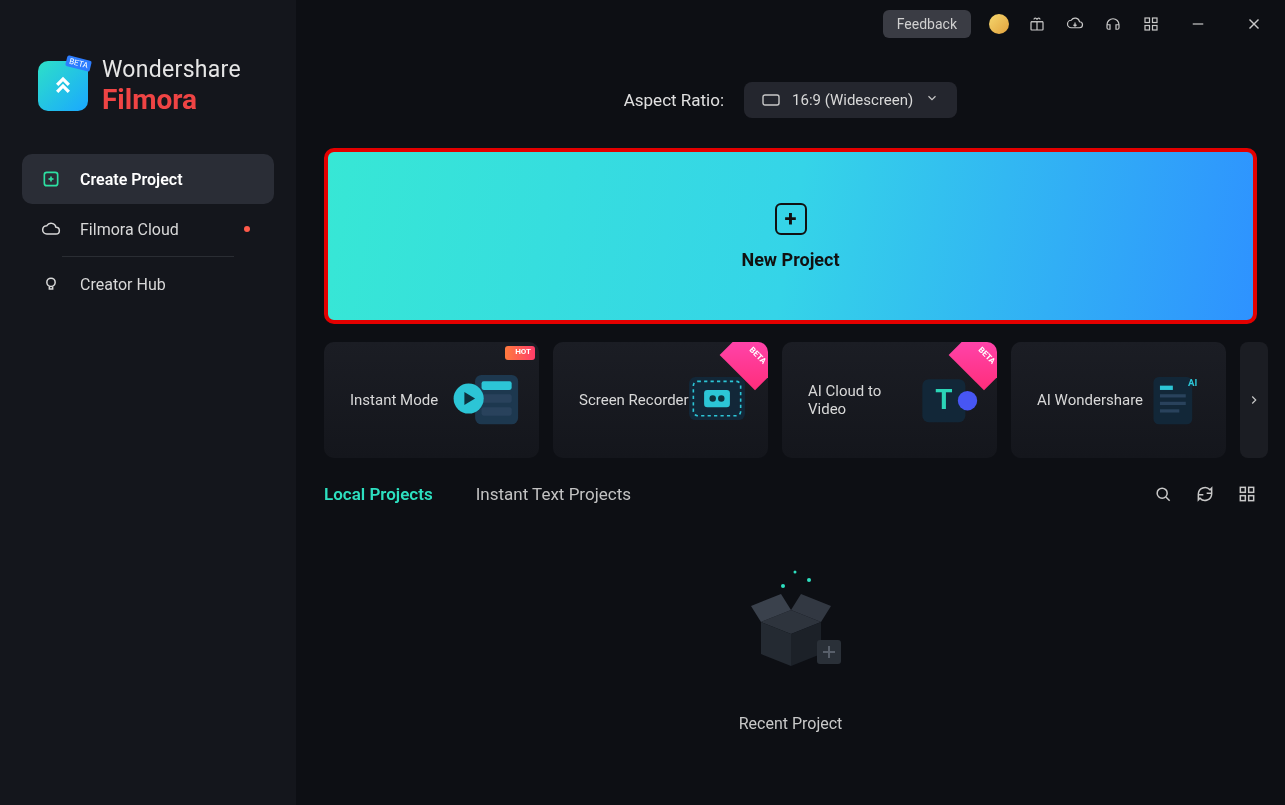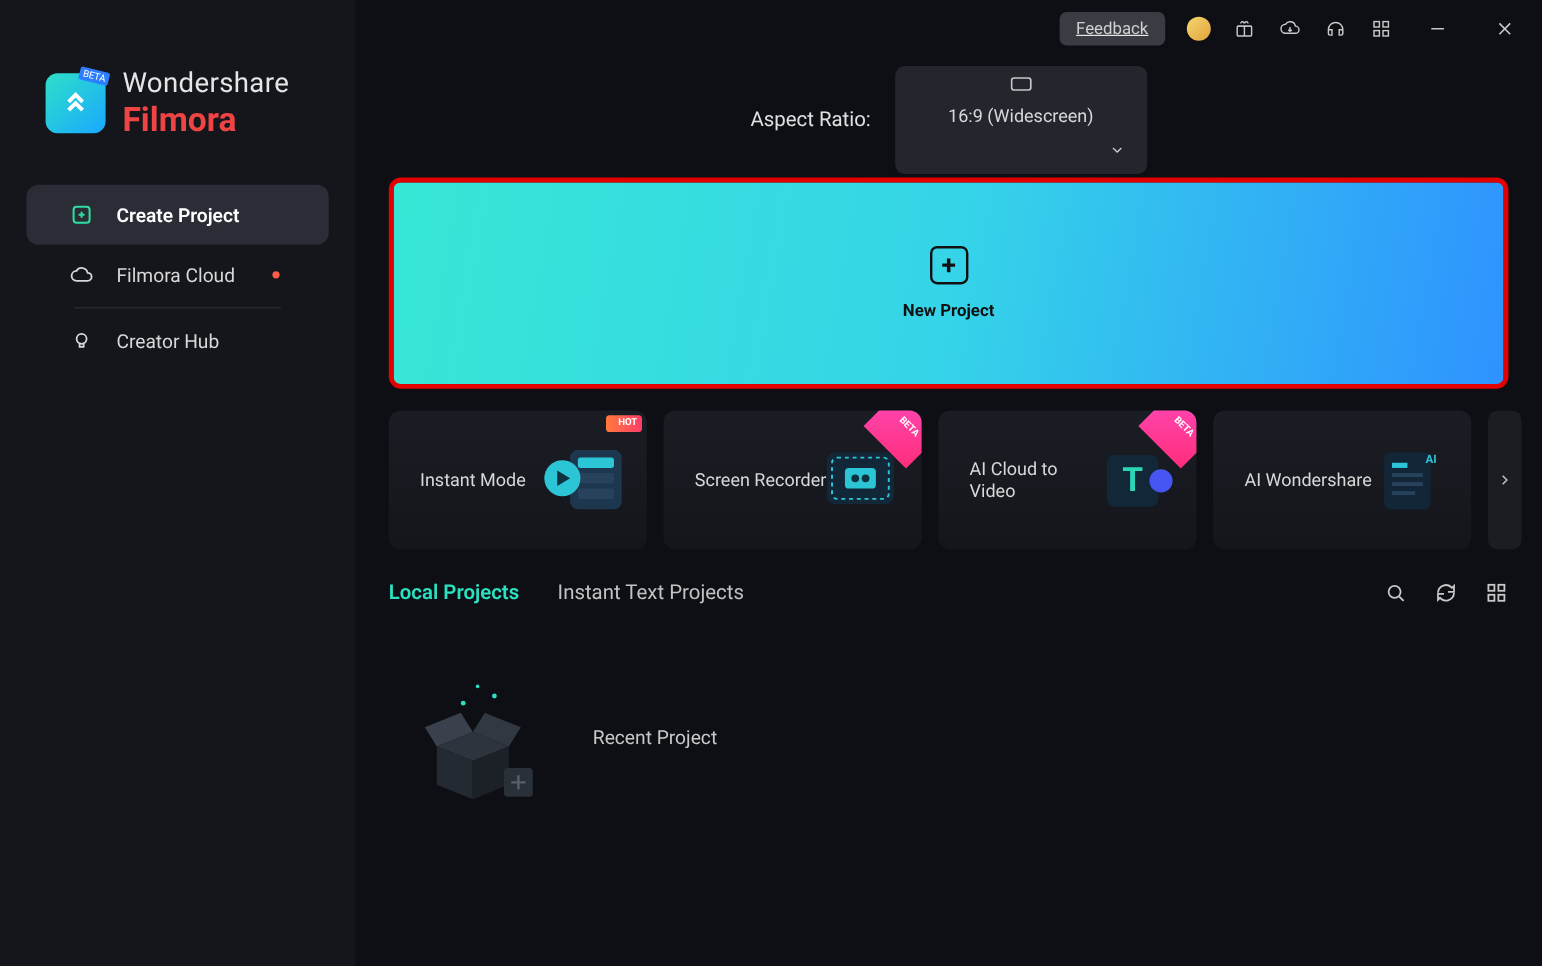--- a/index.html
+++ b/index.html
@@ -14,21 +14,20 @@
   }
   .titlebar {
     position: absolute;
     top: 0; left: 16px; right: 0;
     height: 48px;
     display: flex;
     align-items: center;
     justify-content: flex-end;
     padding: 0 12px;
     gap: 18px;
-    text-decoration: underline;
   }
   .feedback-btn {
     background: #3a3c44;
     color: #d0d0d0;
     padding: 6px 14px;
     border-radius: 6px;
     font-size: 14px;
     cursor: pointer;
   }
   .tb-icon {
@@ -74,21 +73,21 @@
   }
   .logo-text .line1 { font-size: 23px; color: #e6e6e6; letter-spacing: 0.3px; }
   .logo-text .line2 { font-size: 28px; font-weight: 700; color: #ef4444; }
   .nav {
     padding: 18px 22px 0 22px;
   }
   .nav-item {
     display: flex;
     align-items: center;
     gap: 18px;
-    padding: 14px 35px;
+    padding: 14px 18px;
     border-radius: 10px;
     cursor: pointer;
     font-size: 16px;
     color: #d8d8d8;
     position: relative;
   }
   .nav-item.active {
     background: #2a2d36;
     color: #fff;
     font-weight: 600;
@@ -114,21 +113,20 @@
   .ratio-label { font-size: 17px; color: #e0e0e0; }
   .ratio-select {
     background: #24262e;
     border-radius: 8px;
     padding: 9px 18px;
     display:flex; align-items:center; gap:12px;
     font-size: 15px; color:#d8d8d8;
     cursor: pointer;
     min-width: 210px;
     justify-content: flex-start;
-    flex-direction: column;
   }
   .ratio-select .chev { margin-left:auto; }
   .open-project {
     margin-left: auto;
     background: #1e2027;
     border-radius: 8px;
     padding: 9px 16px;
     display:flex; align-items:center; gap:10px;
     font-size: 16px; color: #e0e0e0;
     cursor: pointer;
@@ -142,21 +140,21 @@
     display:flex; flex-direction:column; align-items:center; justify-content:center;
     cursor:pointer; gap: 14px;
     color: #111;
   }
   .newproj .plusbox {
     width: 32px; height: 32px;
     border: 2.2px solid #111; border-radius: 6px;
     display:flex; align-items:center; justify-content:center;
     font-size: 22px; font-weight: 700;
   }
-  .newproj-label { font-size: 14px; font-weight: 700; }
+  .newproj-label { font-size: 18px; font-weight: 700; }
   .feature-row {
     margin-top: 18px;
     display: flex;
     gap: 14px;
     align-items: stretch;
     position: relative;
   }
   .feature-card {
     flex: 0 0 215px;
     height: 116px;
@@ -201,29 +199,29 @@
   }
   .feat-next {
     flex: 0 0 28px;
     background: #1b1d23;
     border-radius: 8px;
     display:flex; align-items:center; justify-content:center;
     cursor:pointer; color:#c8c8c8;
   }
   .tabs-row {
     margin-top: 26px;
-    display:flex; align-items:center; gap: 32px;
+    display:flex; align-items:center; gap: 43px;
   }
   .tab { font-size: 17px; color: #c2c2c2; cursor:pointer; }
   .tab.active { color: #2de0c0; font-weight: 600; }
   .tabs-actions { margin-left:auto; display:flex; gap:22px; }
   .tabs-actions .taicon { width:20px; height:20px; color:#c8c8c8; cursor:pointer; display:flex; align-items:center; justify-content:center; }
   .recent-area {
     margin-top: 40px;
-    display:flex; flex-direction:row; align-items:center; gap: 30px;
+    display:flex; flex-direction:column; align-items:center; gap: 30px;
     color:#c0c0c0;
   }
   .box-illus { width:140px; height:140px; position:relative; }
   .recent-label { font-size: 16px; color: #c8c8c8; }
 </style>
 </head>
 <body>
 
 <div class="titlebar">
   <div class="feedback-btn">Feedback</div>

